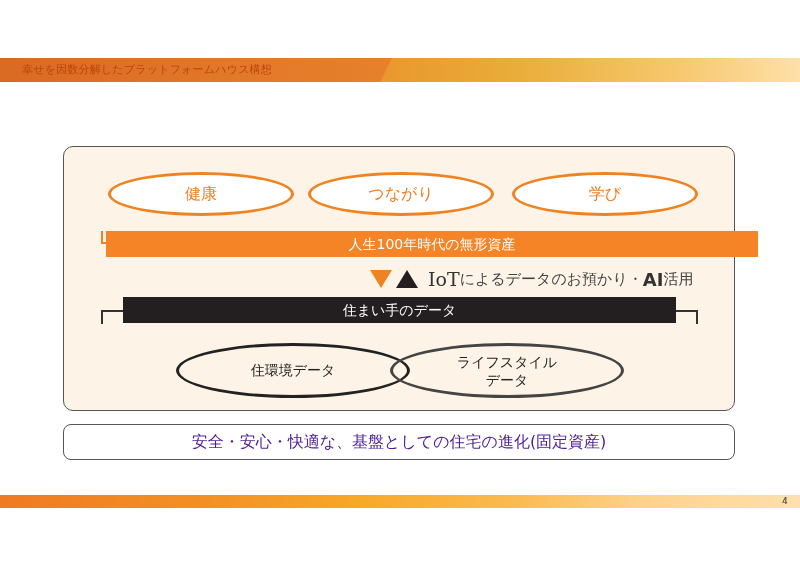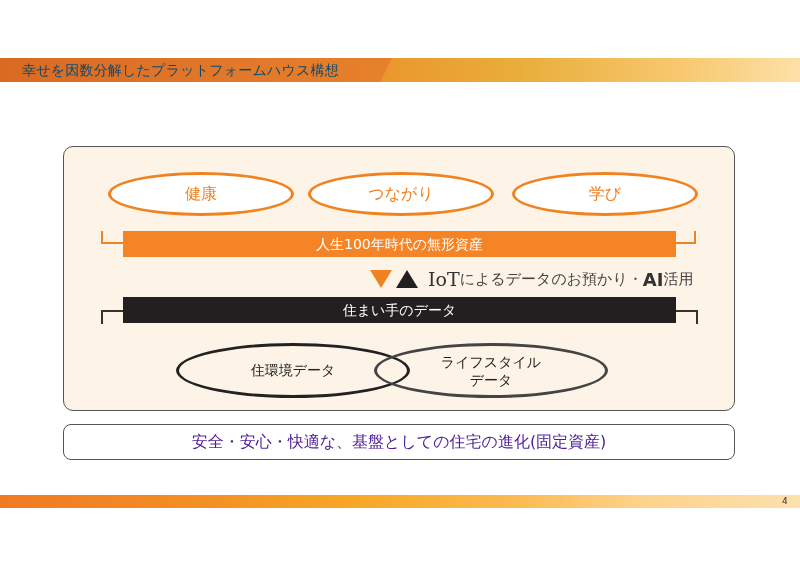--- a/index.html
+++ b/index.html
@@ -12,21 +12,21 @@
     position:absolute; left:0; top:58px; width:800px; height:24px;
     background: linear-gradient(90deg, #e46f25 0%, #e8842a 35%, #ea9a2e 50%, #e9ae3a 65%, #f7c86e 85%, #fde0a8 100%);
   }
   .title-left {
     position:absolute; left:0; top:58px; width:392px; height:24px;
     background: linear-gradient(90deg, #d96a22 0%, #e2782a 60%, #e6812b 100%);
     clip-path: polygon(0 0, 100% 0, 97% 100%, 0 100%);
   }
   .title-text {
     position:absolute; left:22px; top:60px; height:20px; line-height:20px;
-    color:#0c4a6e; font-size:14px; letter-spacing:0.2px;
+    color:#c2410c; font-size:11px; letter-spacing:0.2px;
   }
   .main-panel {
     position:absolute; left:63px; top:146px; width:672px; height:265px;
     background:#fdf3e7; border:1px solid #555; border-radius:10px; box-sizing:border-box;
   }
   .oval {
     position:absolute; box-sizing:border-box; border-radius:50%;
     background:#ffffff; display:flex; align-items:center; justify-content:center;
     text-align:center;
   }
@@ -84,40 +84,40 @@
 <div class="oval orange" style="left:308px; top:172px; width:186px; height:44px;">
   <span>つながり</span>
 </div>
 <div class="oval orange" style="left:512px; top:172px; width:186px; height:44px;">
   <span>学び</span>
 </div>
 
 <div class="bracket" style="left:101px; top:231px; width:22px; height:13px; border-left:2px solid #f08321; border-bottom:2px solid #f08321;"></div>
 <div class="bracket" style="left:676px; top:231px; width:20px; height:13px; border-right:2px solid #f08321; border-bottom:2px solid #f08321;"></div>
 
-<div class="bar orange" style="left:123px; top:231px; width:553px;">人生100年時代の無形資産</div>
+<div class="bar orange" style="left:106px; top:231px; width:652px;">人生100年時代の無形資産</div>
 
 <div class="iot-line">
   <span class="tri-down"></span>
   <span class="tri-up"></span>
   <span class="iot-big">IoT</span>
   <span>によるデータのお預かり・</span>
   <span class="ai-big">AI</span>
   <span>活用</span>
 </div>
 
 <div class="bracket" style="left:101px; top:310px; width:22px; height:14px; border-left:2px solid #333; border-top:2px solid #333;"></div>
 <div class="bracket" style="left:676px; top:310px; width:22px; height:14px; border-right:2px solid #333; border-top:2px solid #333;"></div>
 
 <div class="bar dark" style="left:123px; top:297px; width:553px;">住まい手のデータ</div>
 
 <div class="oval dark" style="left:176px; top:343px; width:234px; height:55px;">
   <span>住環境データ</span>
 </div>
-<div class="oval dark" style="left:374px; top:343px; width:234px; height:55px; border-color:#444; line-height:18px;">
+<div class="oval dark" style="left:390px; top:343px; width:234px; height:55px; border-color:#444; line-height:18px;">
   <div>
     <div>ライフスタイル</div>
     <div>データ</div>
   </div>
 </div>
 
 <div class="base-box">安全・安心・快適な、基盤としての住宅の進化(固定資産)</div>
 
 <div class="footer-band"></div>
 <div class="page-num">4</div>

